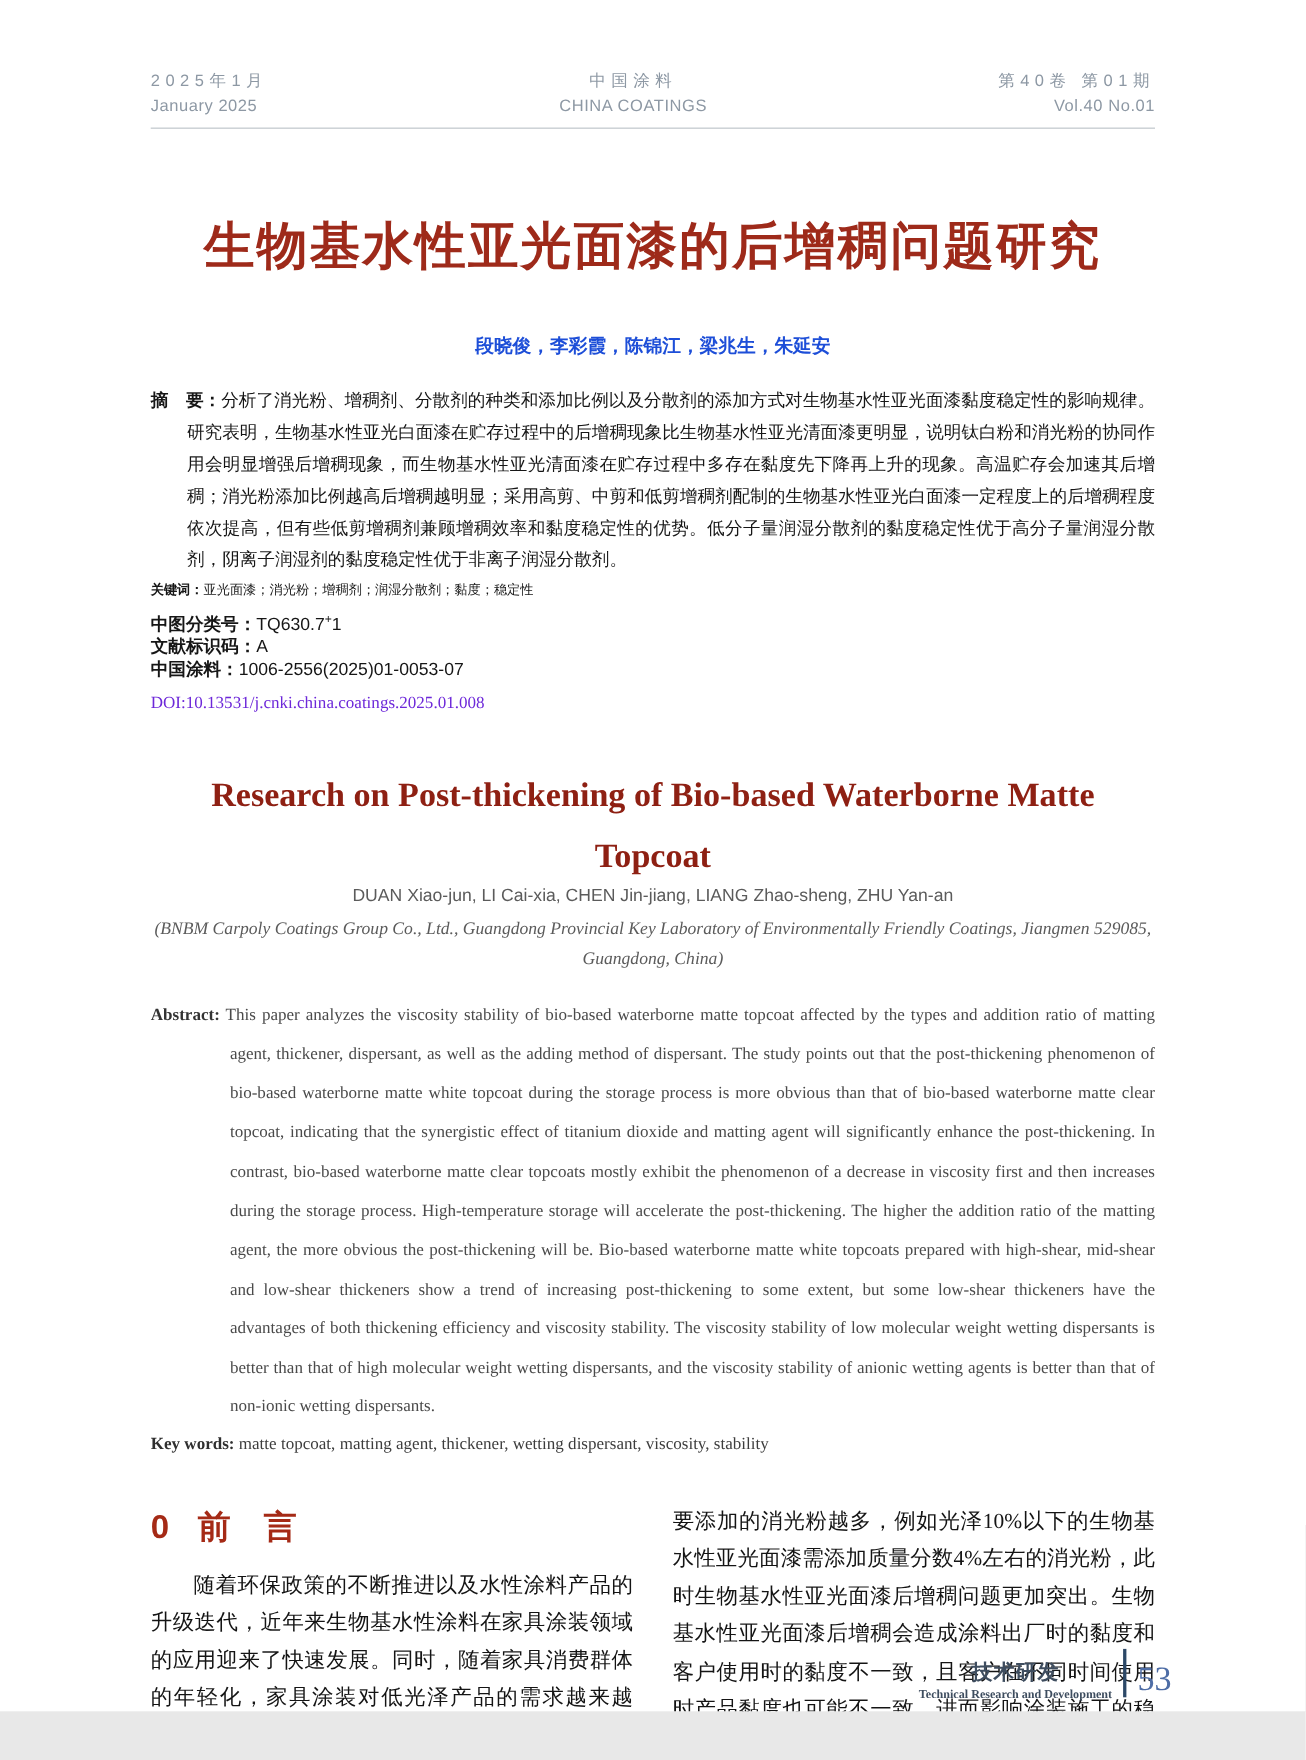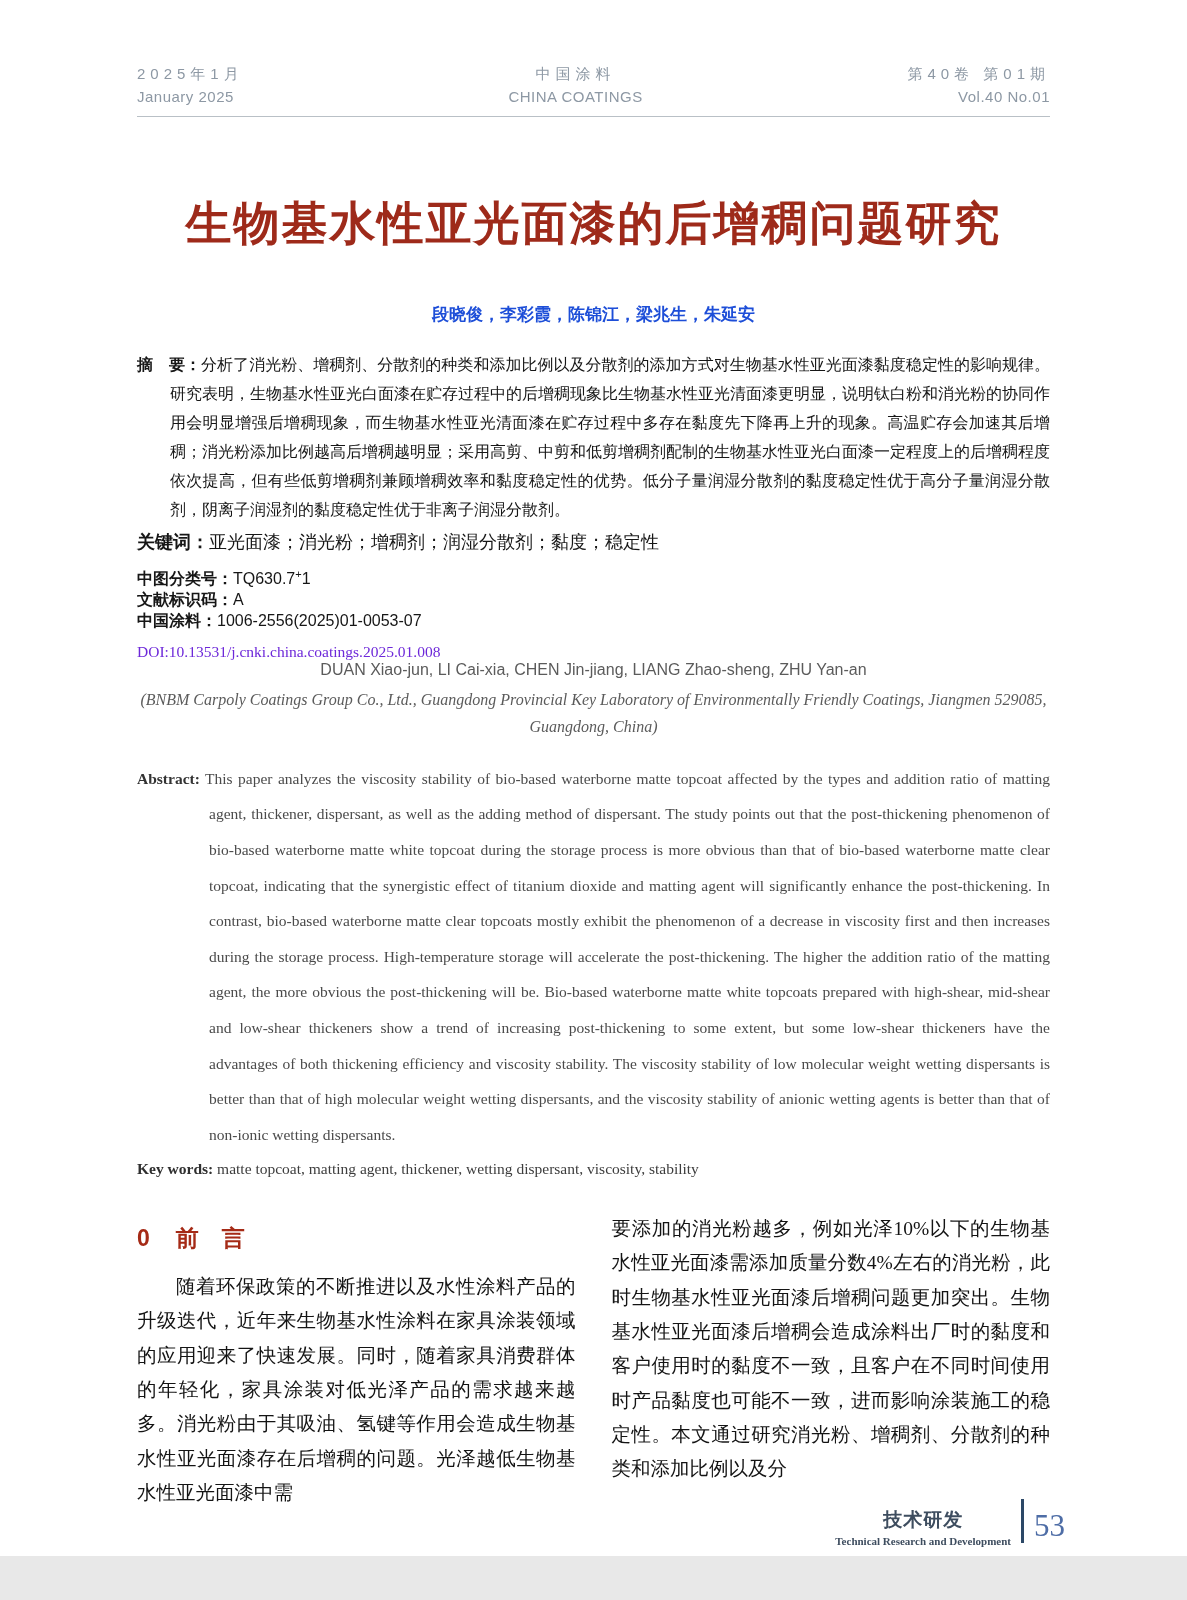--- a/index.html
+++ b/index.html
@@ -30,21 +30,21 @@
   }
   .cn-authors { margin-top:48px; text-align:center; font-size:17px; font-weight:700; color:#1d4ed8; }
   .cn-affil   { margin-top:9px;  text-align:center; font-size:15.5px; font-weight:700; color:#222; }
 
   
   .cn-abstract {
     margin-top:24px; font-size:16px; line-height:1.82; text-align:justify;
     padding-left:33px; text-indent:-33px; color:#161616;
   }
   .cn-abstract .lbl { font-weight:700; }
-  .cn-keywords { margin-top:2px; font-size:18px; line-height:1.82; color:#161616; }
+  .cn-keywords { margin-top:2px; font-size:12px; line-height:1.82; color:#161616; }
   .cn-keywords .lbl { font-weight:700; }
 
   .meta-line {
     margin-top:9px; display:flex; justify-content:space-between;
     font-size:16px; color:#161616;flex-direction:column;
   }
   .meta-line .lbl { font-weight:700; }
   .meta-line sup { font-size:11px; }
   .doi-line {
     margin-top:11px; font-family:"Liberation Serif", serif;
@@ -72,21 +72,21 @@
   }
   .en-abstract .lbl { font-weight:700; color:#333; }
   .en-keywords {
     margin-top:1px; font-family:"Liberation Serif", serif;
     font-size:15.5px; color:#3d3d3d; line-height:1.9;
   }
   .en-keywords .lbl { font-weight:700; color:#2f2f2f; }
 
   
   .section-heading {
-    margin-top:40px; color:#a52a16; font-size:23px; font-weight:700;
+    margin-top:40px; color:#a52a16; font-size:30px; font-weight:700;
   }
   .section-heading .num { margin-right:26px; }
 
   .body-columns {
     margin-top:16px; display:flex; gap:36px;
     font-family:"Liberation Serif", serif; font-size:19.5px;
     line-height:1.76; text-align:justify; color:#141414;
   }
   .body-columns .col { flex:1 1 0; }
   .col-left p { text-indent:2em; }
@@ -131,20 +131,21 @@
 
     <p class="cn-keywords"><span class="lbl">关键词：</span><span>亚光面漆；消光粉；增稠剂；润湿分散剂；黏度；稳定性</span></p>
 
     <div class="meta-line">
       <span><span class="lbl">中图分类号：</span><span>TQ630.7</span><sup>+</sup><span>1</span></span>
       <span><span class="lbl">文献标识码：</span><span>A</span></span>
       <span><span class="lbl">中国涂料：</span><span>1006-2556(2025)01-0053-07</span></span>
     </div>
     <div class="doi-line">DOI:10.13531/j.cnki.china.coatings.2025.01.008</div>
 
+    <h2 class="en-title">Research on Post-thickening of Bio-based Waterborne Matte Topcoat</h2>
     <div class="en-authors">DUAN Xiao-jun, LI Cai-xia, CHEN Jin-jiang, LIANG Zhao-sheng, ZHU Yan-an</div>
     <div class="en-affil">(BNBM Carpoly Coatings Group Co., Ltd., Guangdong Provincial Key Laboratory of Environmentally Friendly Coatings, Jiangmen 529085, Guangdong, China)</div>
 
     <p class="en-abstract"><span class="lbl">Abstract:</span> <span>This paper analyzes the viscosity stability of bio-based waterborne matte topcoat affected by the types and addition ratio of matting agent, thickener, dispersant, as well as the adding method of dispersant. The study points out that the post-thickening phenomenon of bio-based waterborne matte white topcoat during the storage process is more obvious than that of bio-based waterborne matte clear topcoat, indicating that the synergistic effect of titanium dioxide and matting agent will significantly enhance the post-thickening. In contrast, bio-based waterborne matte clear topcoats mostly exhibit the phenomenon of a decrease in viscosity first and then increases during the storage process. High-temperature storage will accelerate the post-thickening. The higher the addition ratio of the matting agent, the more obvious the post-thickening will be. Bio-based waterborne matte white topcoats prepared with high-shear, mid-shear and low-shear thickeners show a trend of increasing post-thickening to some extent, but some low-shear thickeners have the advantages of both thickening efficiency and viscosity stability. The viscosity stability of low molecular weight wetting dispersants is better than that of high molecular weight wetting dispersants, and the viscosity stability of anionic wetting agents is better than that of non-ionic wetting dispersants.</span></p>
 
     <p class="en-keywords"><span class="lbl">Key words:</span> <span>matte topcoat, matting agent, thickener, wetting dispersant, viscosity, stability</span></p>
 
     <h3 class="section-heading"><span class="num">0</span><span>前　言</span></h3>
 
     <div class="body-columns">

